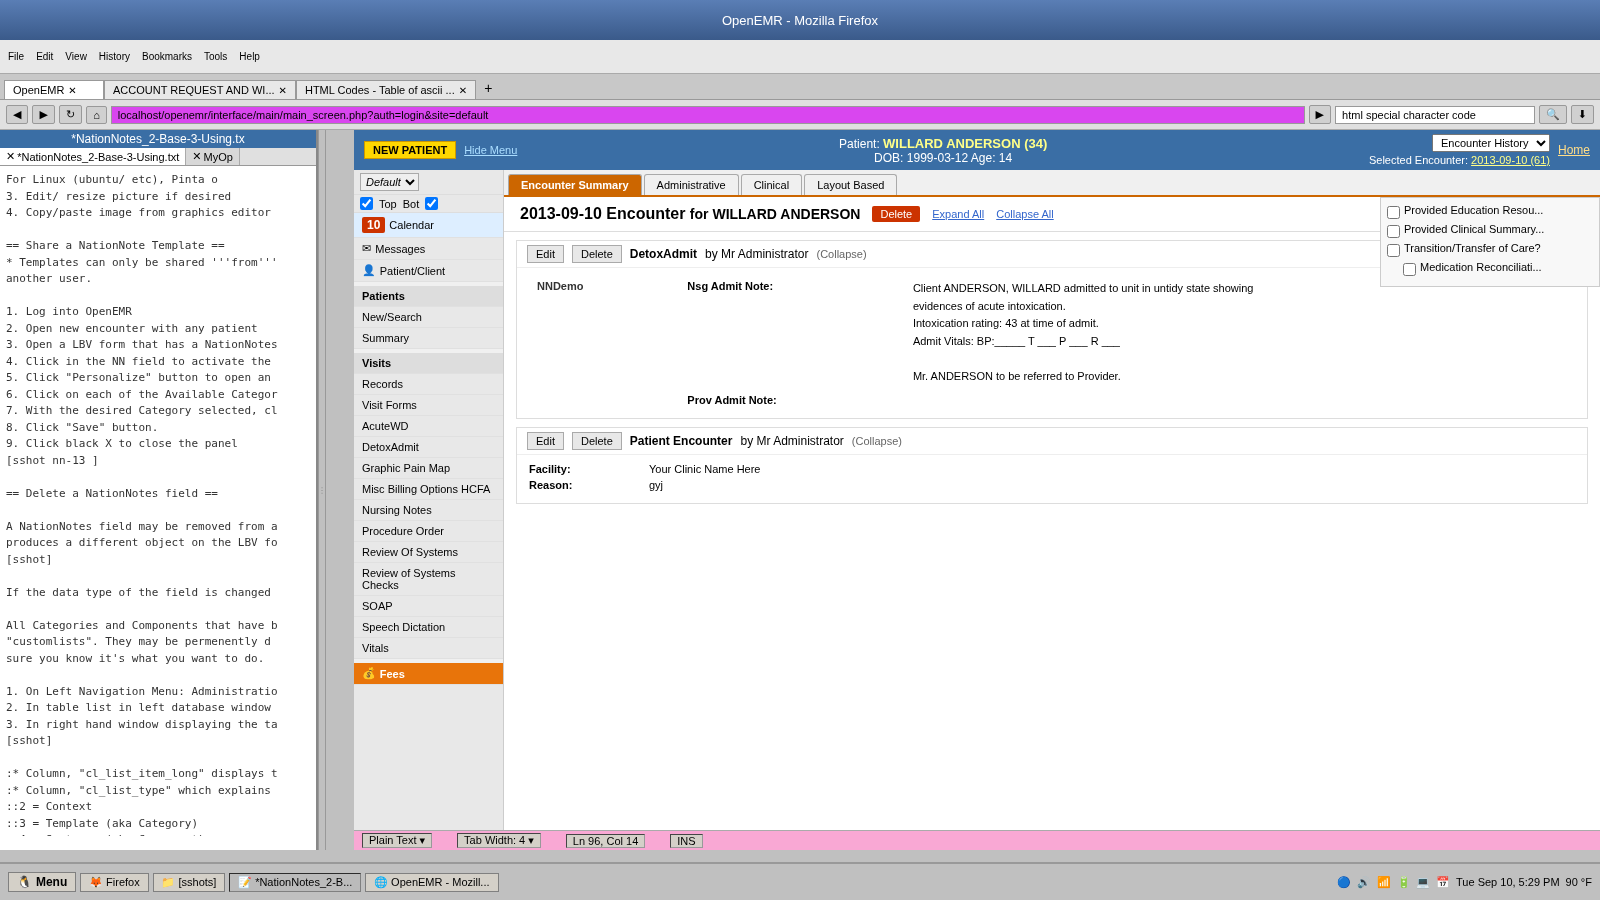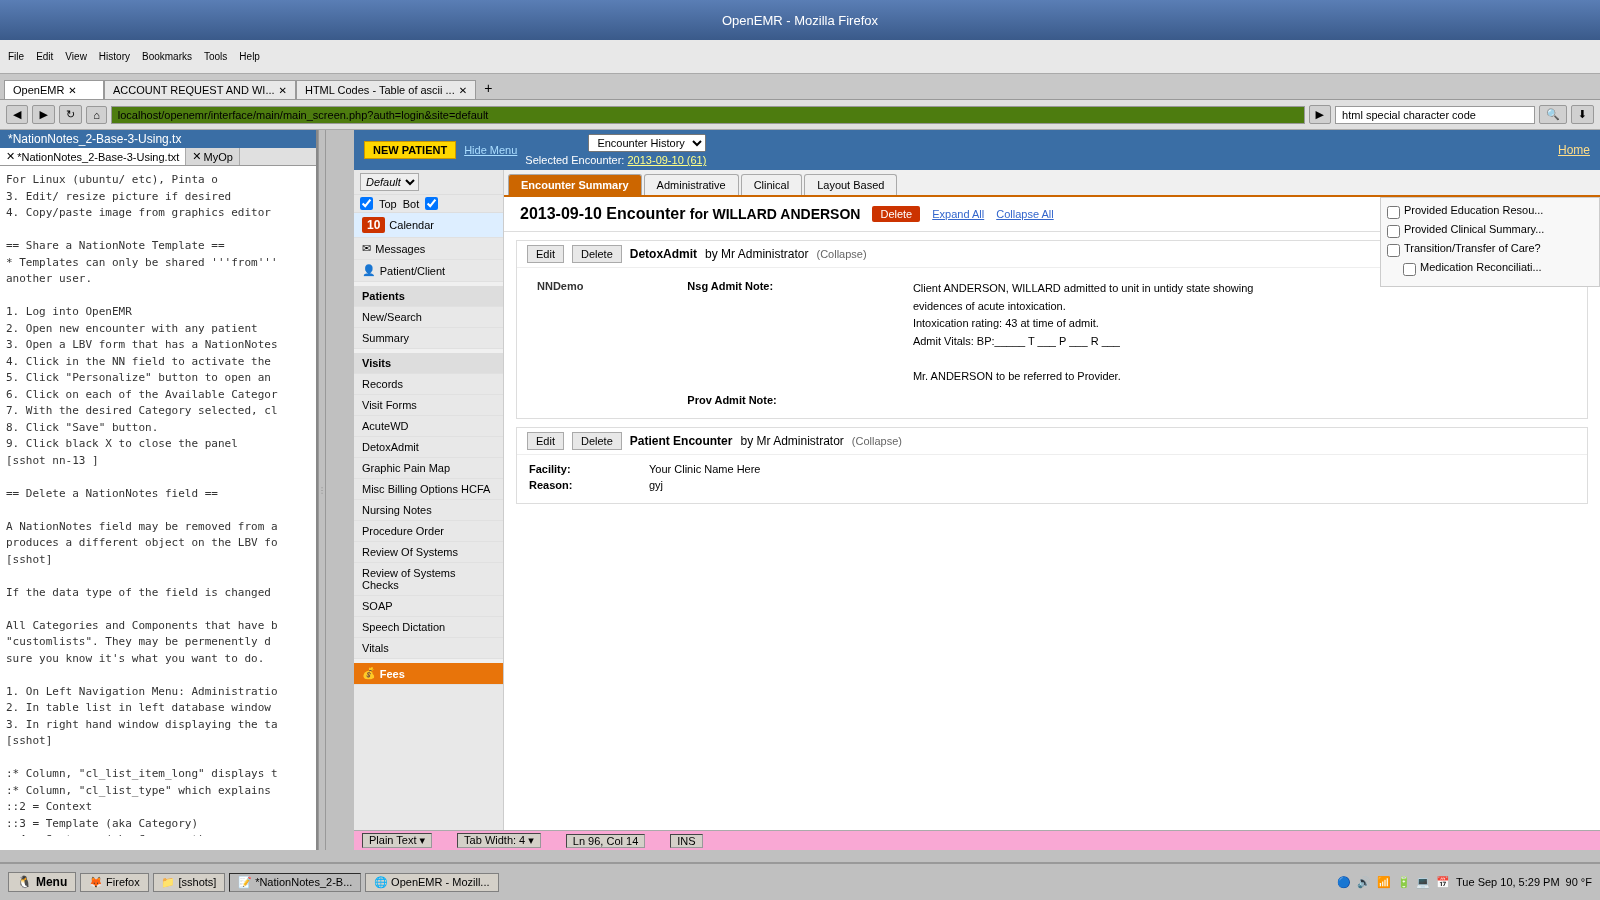--- a/index.html
+++ b/index.html
@@ -66,21 +66,21 @@
       padding: 2px 6px;
       cursor: pointer;
       font-size: 11px;
       border-radius: 2px;
     }
     .address-bar {
       flex: 1;
       border: 1px solid #999;
       padding: 2px 6px;
       font-size: 11px;
-      background: #4d7c0f;
+      background: #d946ef;
     }
     .search-bar {
       width: 200px;
       border: 1px solid #999;
       padding: 2px 6px;
       font-size: 11px;
     }
 
     
     .main-container {
@@ -96,21 +96,21 @@
       overflow: hidden;
       position: relative;
     }
     .left-panel-header {
       background: #3a6ea5;
       color: white;
       padding: 2px 8px;
       font-size: 12px;
       display: flex;
       align-items: center;
-      justify-content: flex-start;
+      justify-content: center;
     }
     .left-panel-tabs {
       background: #e0e0e0;
       display: flex;
       border-bottom: 1px solid #999;
       font-size: 11px;
     }
     .left-tab {
       padding: 2px 6px;
       border-right: 1px solid #aaa;
@@ -600,20 +600,29 @@
       </div>
     </div>
 
     <div class="divider-handle">⋮</div>
 
     <div class="right-panel">
 
       <div class="emr-header">
         <button class="new-patient-btn">NEW PATIENT</button>
         <span class="hide-menu-btn">Hide Menu</span>
+        <div class="patient-info">
+          <div>
+            <span>Patient:</span>
+            <span class="patient-name">WILLARD ANDERSON (34)</span>
+          </div>
+          <div>
+            <span>DOB: 1999-03-12 Age: 14</span>
+          </div>
+        </div>
         <div class="encounter-select">
           <div style="display:flex;align-items:center;gap:4px;">
             <select style="font-size:11px; padding:1px 4px;">
               <option>Encounter History</option>
             </select>
           </div>
           <div class="selected-encounter">
             <span>Selected Encounter:</span>
             <a href="#">2013-09-10 (61)</a>
           </div>

